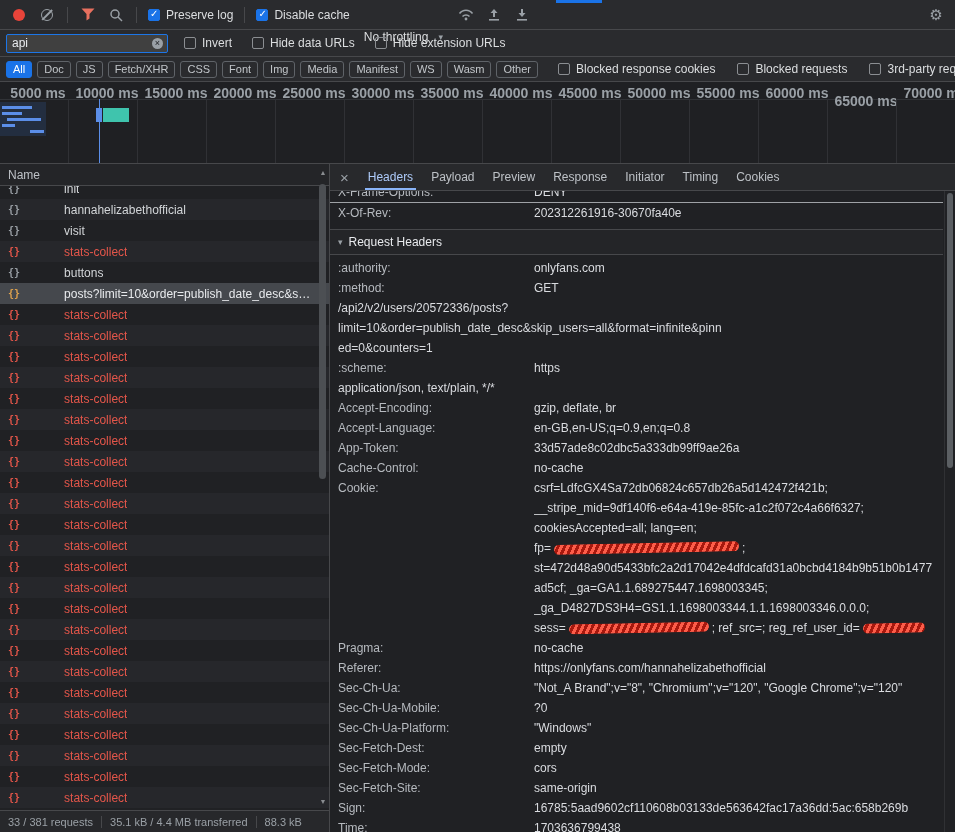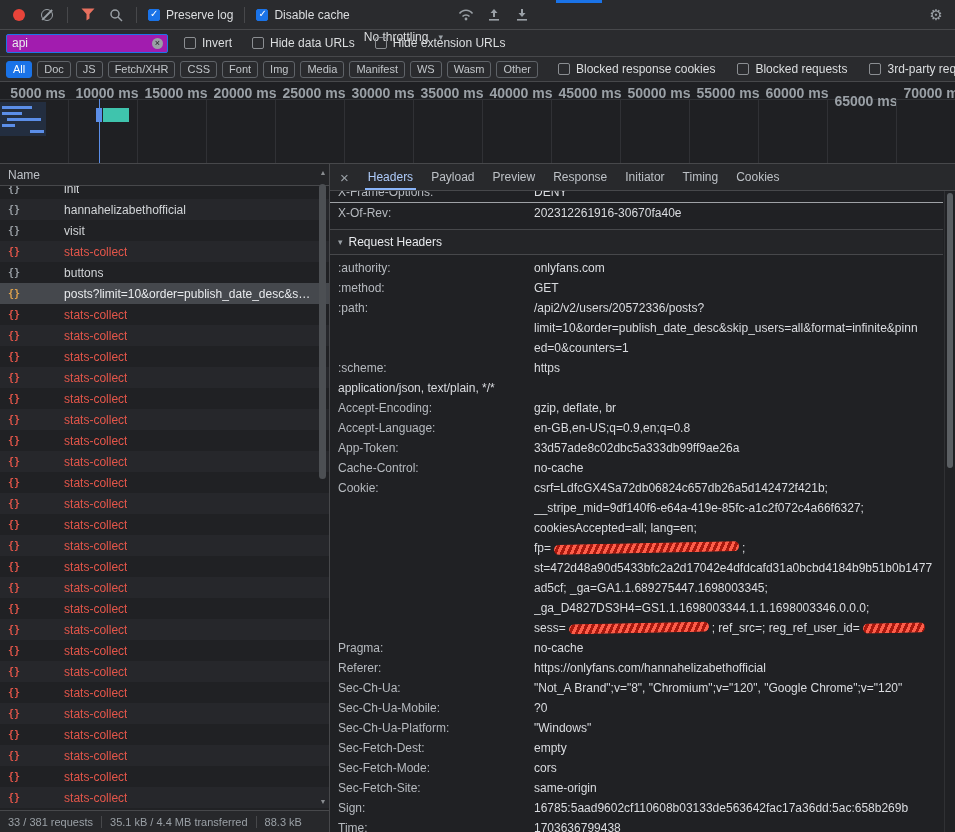--- a/index.html
+++ b/index.html
@@ -24,21 +24,21 @@
   .dropdown { display:flex; align-items:center; gap:10px; color:#dcdee0; padding:0 8px;margin-top:44px; }
   .dd-arrow { color:#9aa0a6; font-size:9px; }
   .gear { color:#9aa0a6; font-size:15px; }
   .spacer { flex:1; }
   .blue-strip { position:absolute; top:0; left:556px; width:46px; height:3px; background:#1a73e8; }
 
   
   .filterbar { height:27px; background:#2a2b2e; border-bottom:1px solid #47484b;
                display:flex; align-items:center; padding:0 6px; gap:12px; }
   .filter-input-wrap { position:relative; flex:none; }
-  .filter-input { width:162px; height:19px; background:#a21caf; border:1.5px solid #1c76e8; border-radius:2px;
+  .filter-input { width:162px; height:19px; background:#404040; border:1.5px solid #1c76e8; border-radius:2px;
                   color:#e8eaed; font-size:12px; padding:0 18px 0 5px; outline:none;
                   font-family:"Liberation Sans",sans-serif; }
   .input-clear { position:absolute; right:5px; top:4px; width:11px; height:11px; border-radius:50%;
                  background:#9aa0a6; color:#202124; font-size:9px; line-height:11px; text-align:center; }
 
   
   .pillbar { height:25px; background:#2a2b2e; border-bottom:1px solid #47484b;
              display:flex; padding:0 6px; }
   .pills { display:flex; align-items:center; gap:5px; }
   .pill { border:1px solid #5f6368; border-radius:3px; padding:1px 6px; height:17px; display:flex;
@@ -445,21 +445,20 @@
                 <div class="hdr-line">onlyfans.com</div>
               </div>
             </div>
             <div class="hdr-row">
               <span class="hdr-name">:method:</span>
               <div class="hdr-val">
                 <div class="hdr-line">GET</div>
               </div>
             </div>
             <div class="hdr-row">
-              <span class="hdr-name">:path:</span>
               <div class="hdr-val">
                 <div class="hdr-line">/api2/v2/users/20572336/posts?</div>
                 <div class="hdr-line">limit=10&amp;order=publish_date_desc&amp;skip_users=all&amp;format=infinite&amp;pinn</div>
                 <div class="hdr-line">ed=0&amp;counters=1</div>
               </div>
             </div>
             <div class="hdr-row">
               <span class="hdr-name">:scheme:</span>
               <div class="hdr-val">
                 <div class="hdr-line">https</div>

